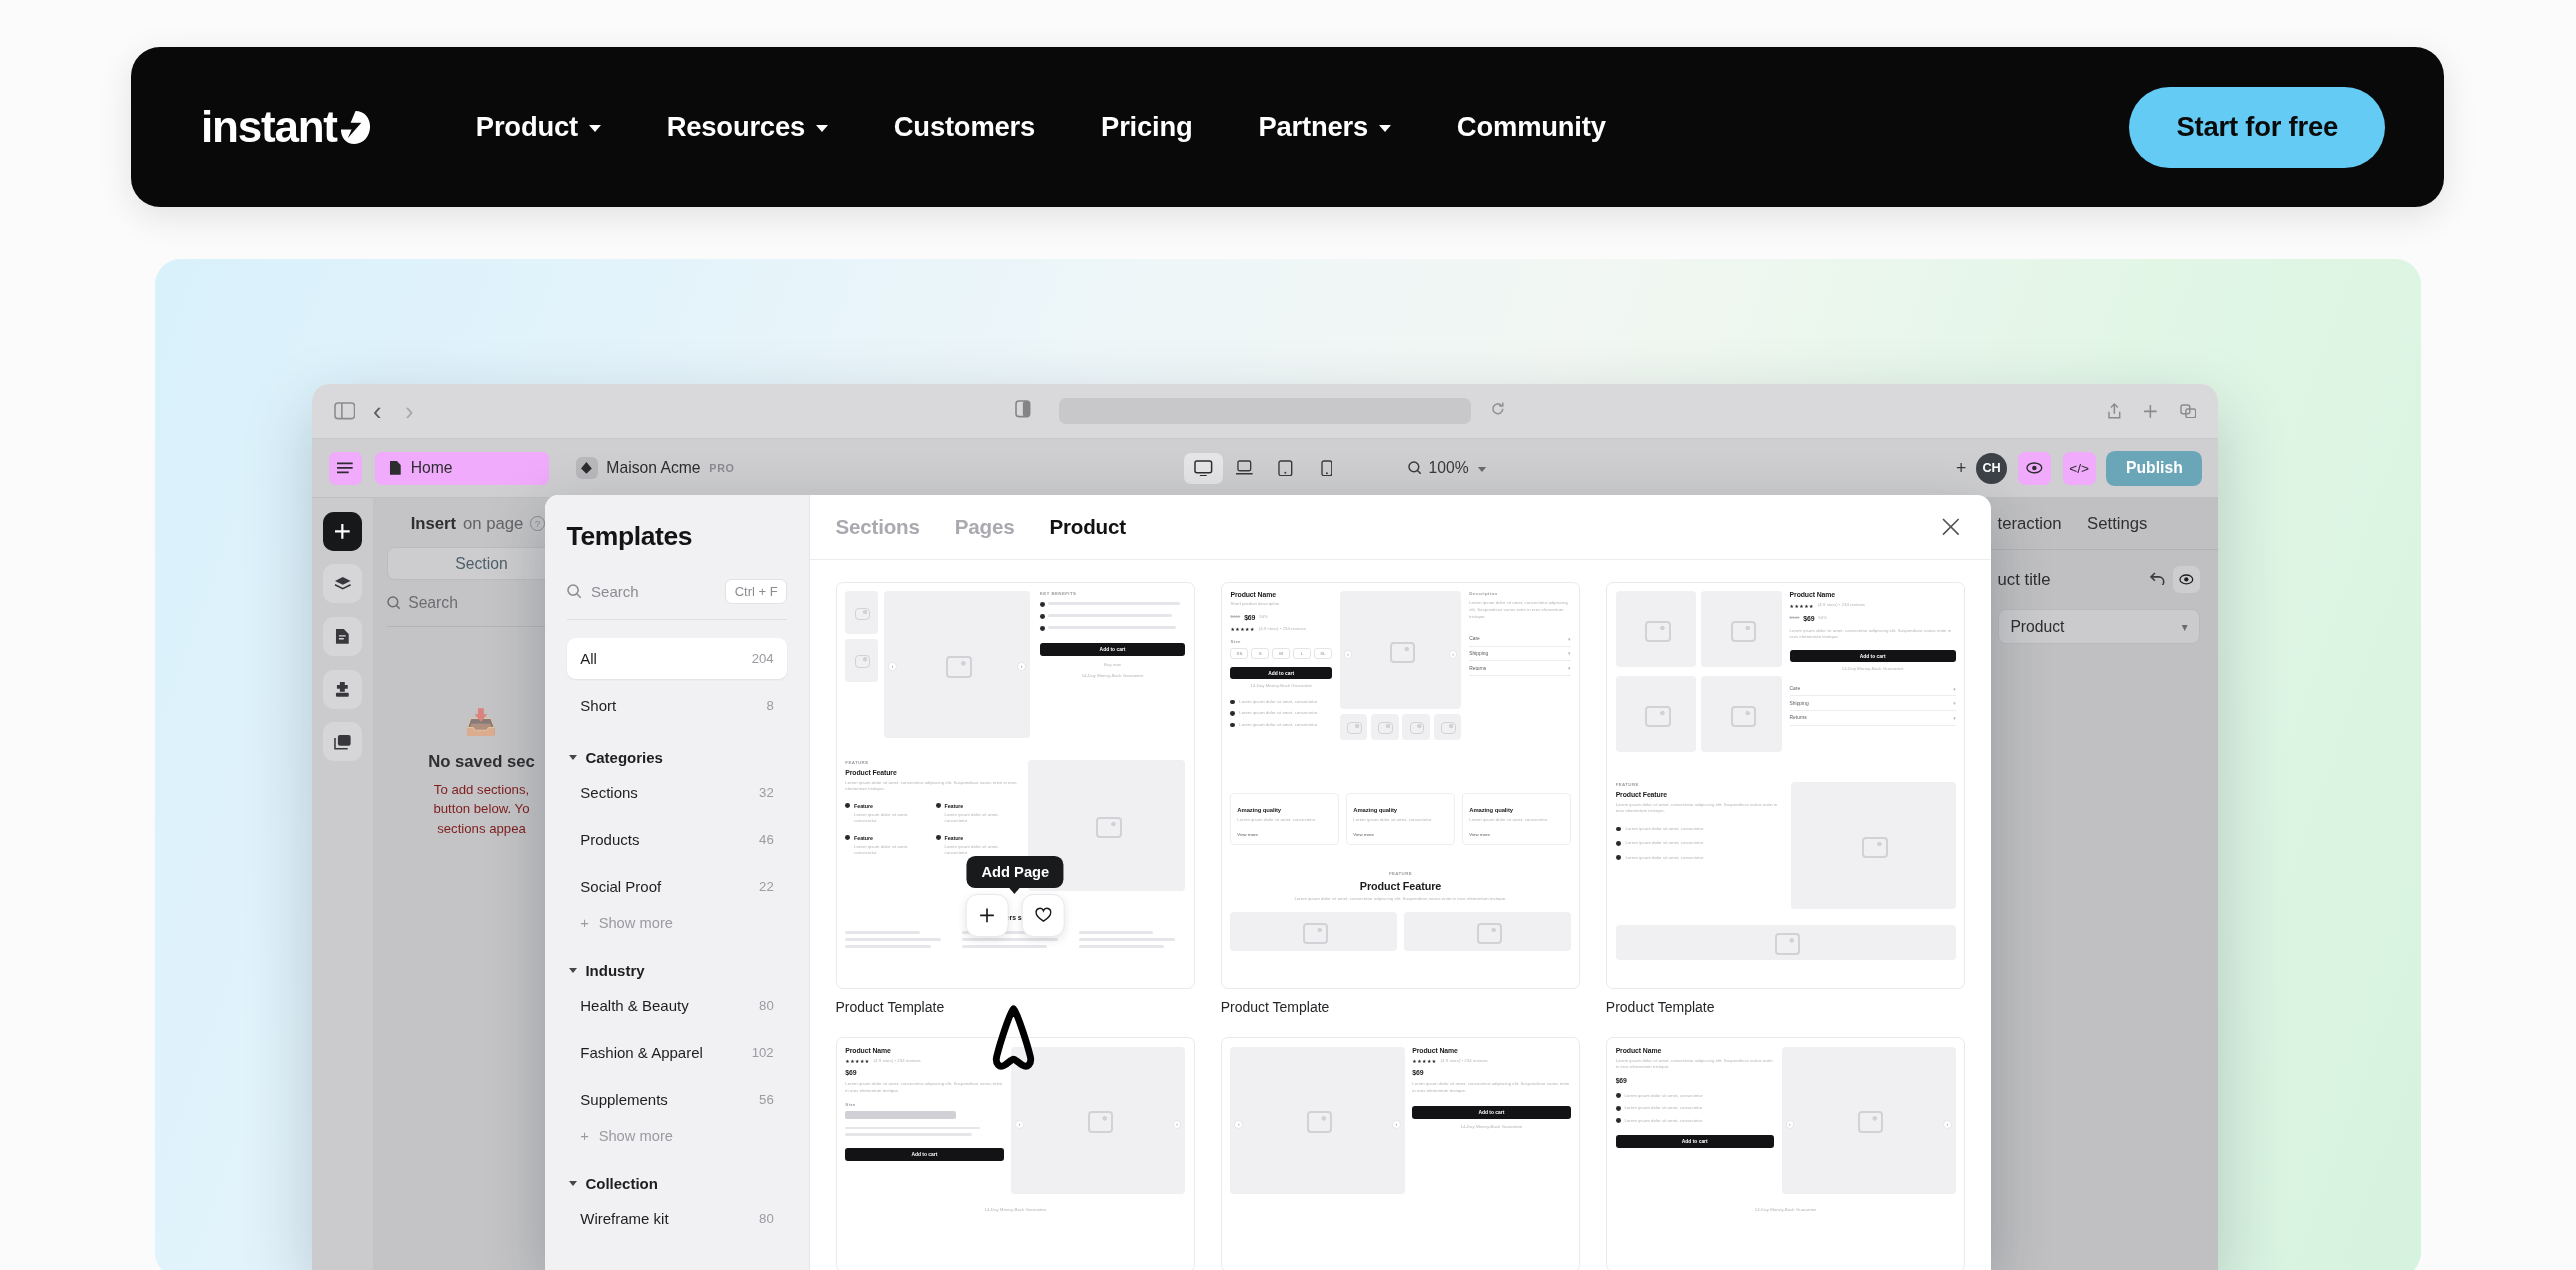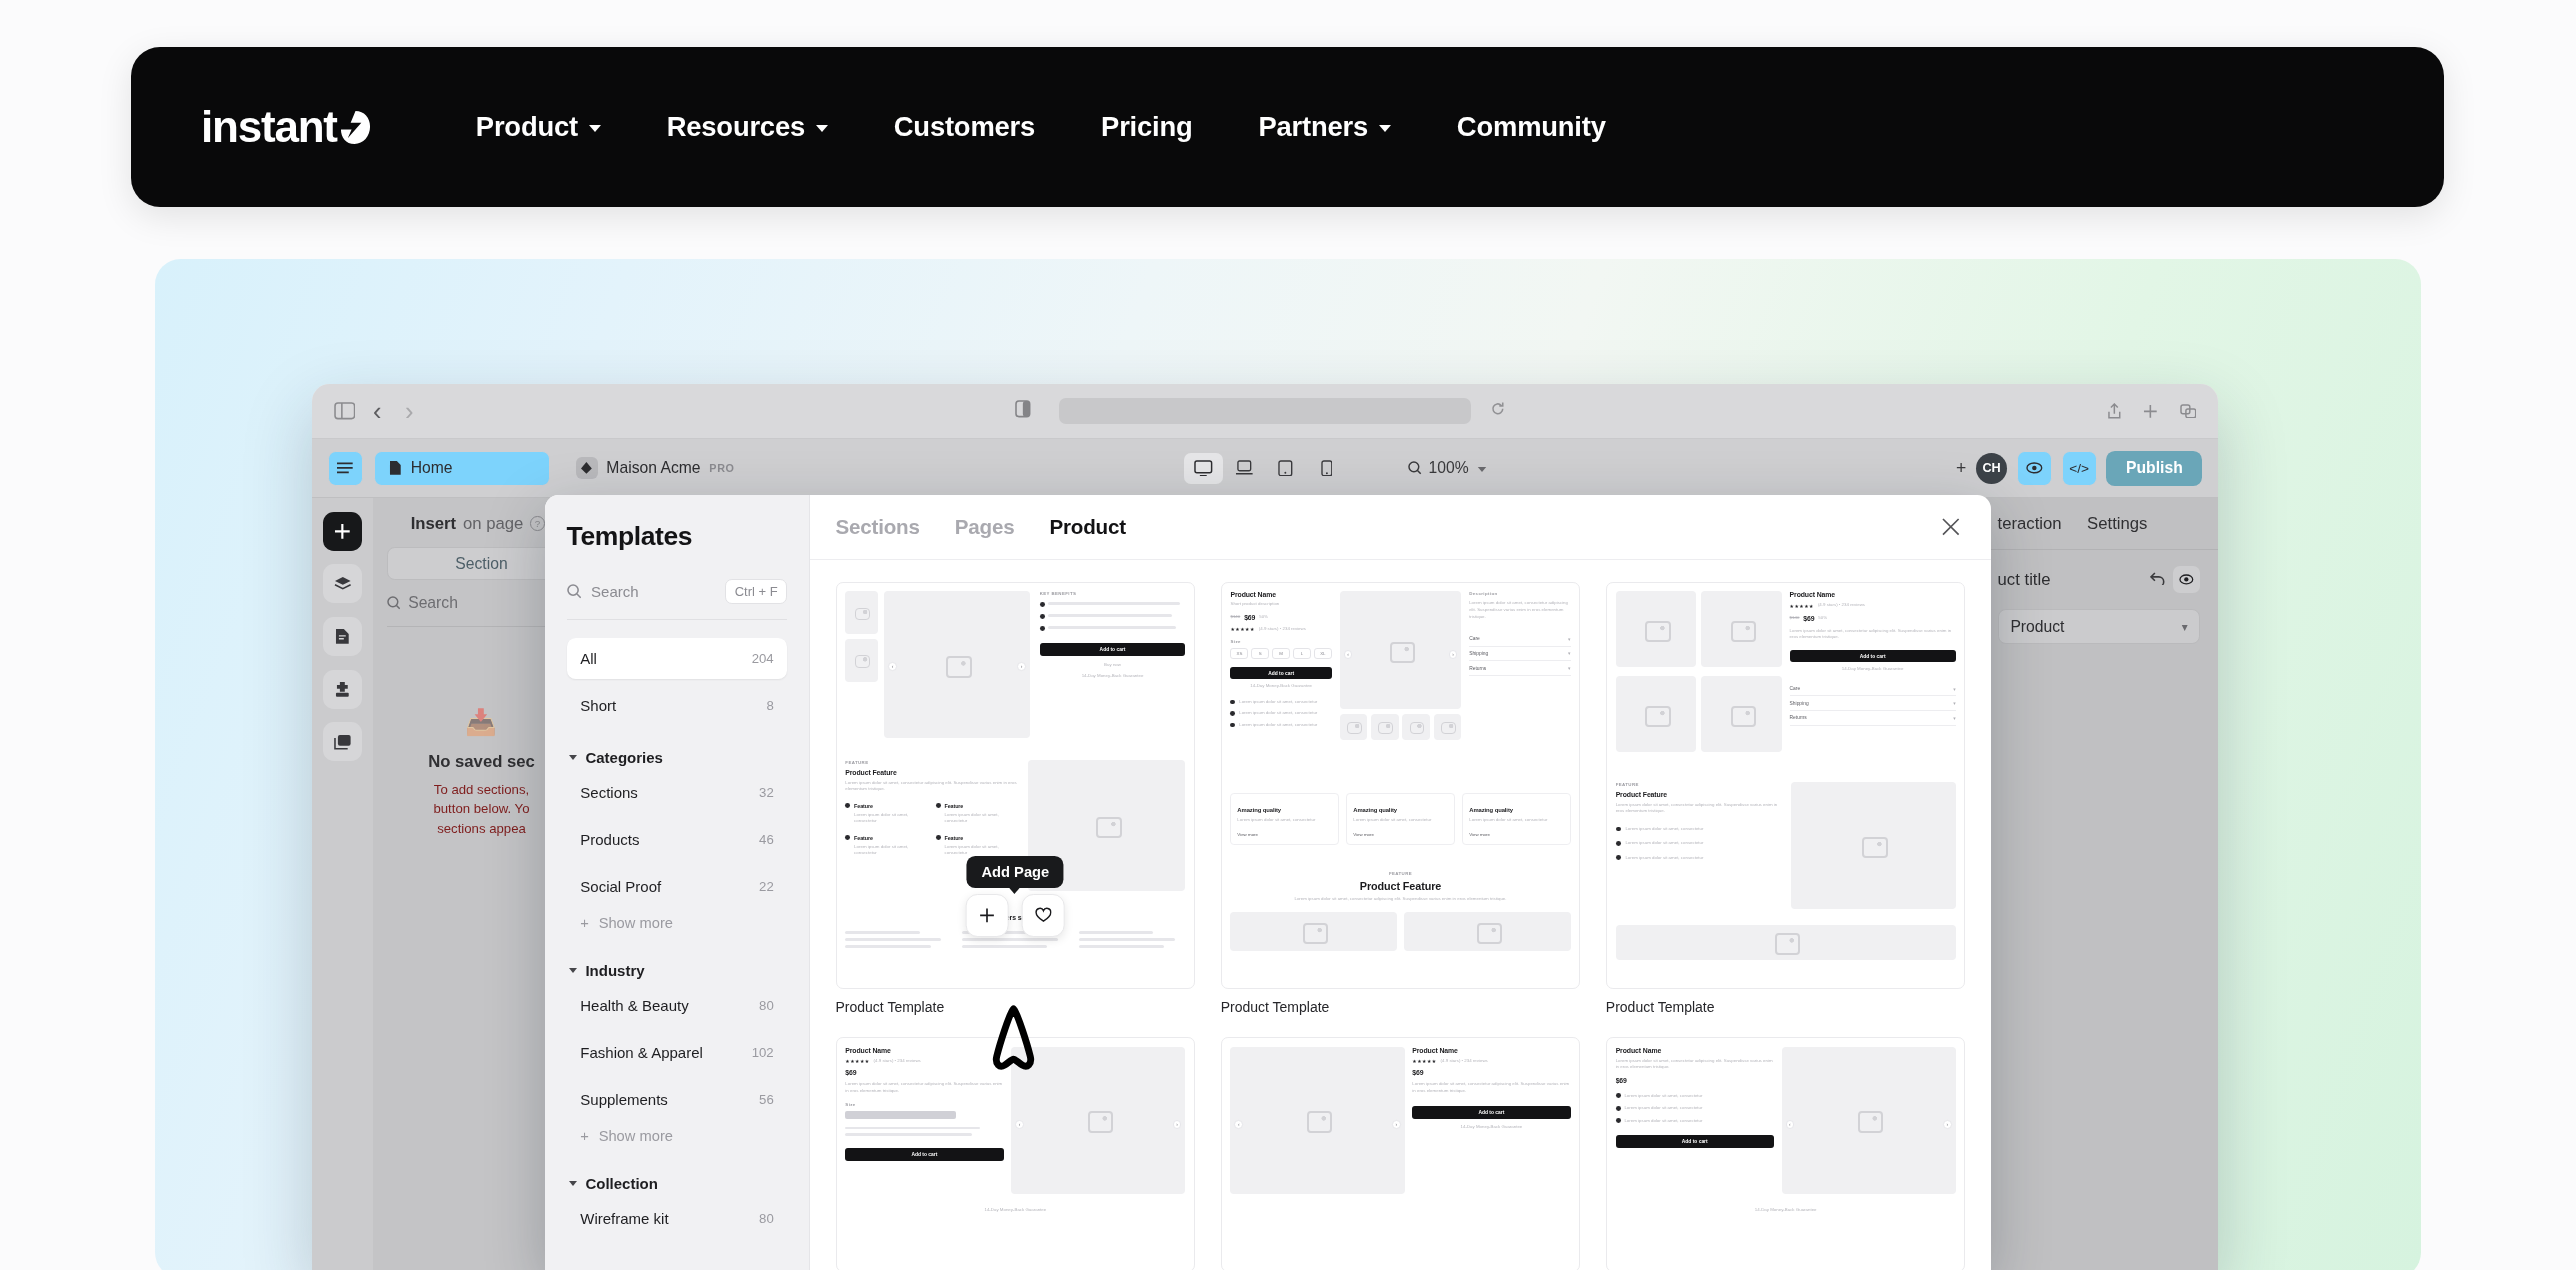--- a/index.html
+++ b/index.html
@@ -94,21 +94,21 @@
   .chrome-right svg { display: block; }
 
   
   #editor-bar {
     height: 59px; background: #cfcfd1;
     display: flex; align-items: center; padding: 0 15.7px; gap: 11.8px;
     border-bottom: 1px solid #bfbfc1;
     position: relative;
   }
   .tb-btn {
-    background: #7dd3fc; border: 1px solid #cfcfd1; border-radius: 7.8px;
+    background: #f0abfc; border: 1px solid #cfcfd1; border-radius: 7.8px;
     height: 35px; display: flex; align-items: center; gap: 8.8px;
     padding: 0 13.7px; font-size: 15.7px; color: #2d2d30; cursor: pointer;
     white-space: nowrap;
   }
   .tb-btn.icon-only { width: 35px; padding: 0; justify-content: center; }
   .pro-badge { font-size: 10.8px; color: #8b8b90; letter-spacing: 0.6px; font-weight: 700; }
   #device-group {
     position: absolute; left: 50%; transform: translateX(-50%);
     display: flex; align-items: center; gap: 2px;
   }
@@ -344,20 +344,21 @@
     </div>
     <div class="nav-link">
       <span>Partners</span>
       <i class="caret"></i>
     </div>
     <div class="nav-link">
       <span>Community</span>
     </div>
   </nav>
 
+  <button id="cta-start">Start for free</button>
 </header>
 
 <section id="app-window">
 
   <div id="browser-bar">
     <span class="chrome-ic">
       <svg width="21.6" height="17.6" viewBox="0 0 22 18">
           <rect x="1" y="1" width="20" height="16" rx="3" fill="none" stroke="#4c4c50" stroke-width="1.6"></rect>
           <line x1="8" y1="1" x2="8" y2="17" stroke="#4c4c50" stroke-width="1.6"></line>
         </svg>

